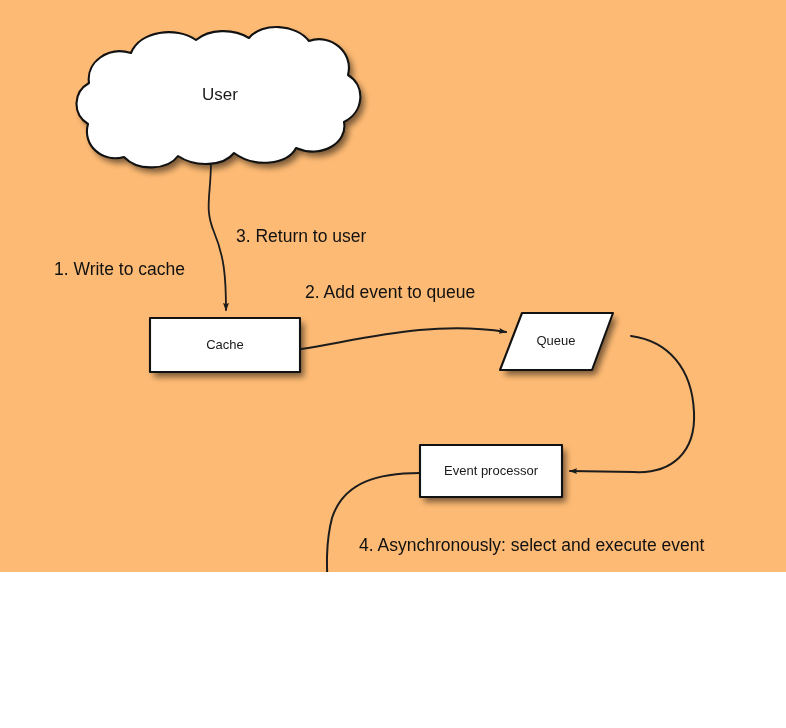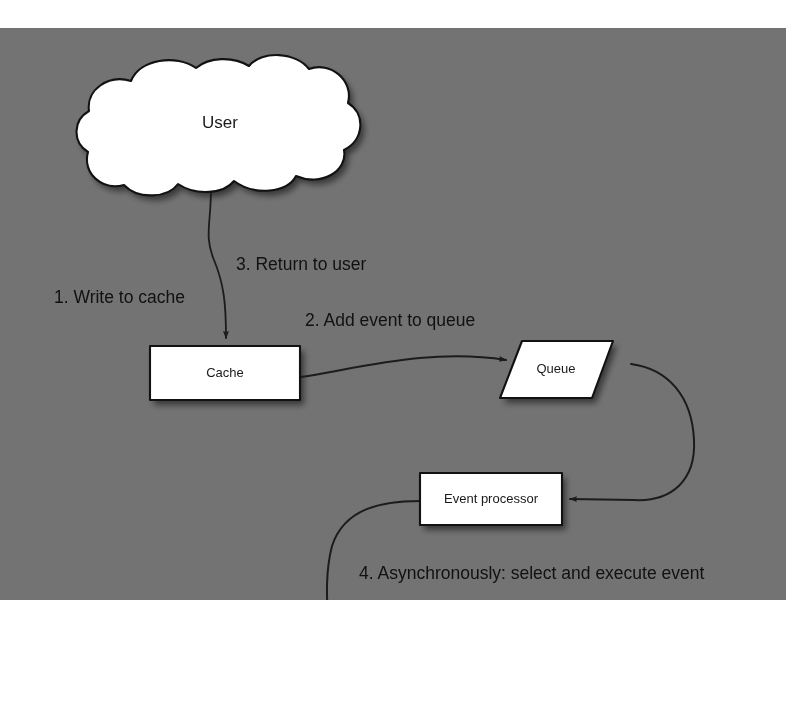--- a/index.html
+++ b/index.html
@@ -9,23 +9,22 @@
     background: #ffffff;
   }
   body {
     font-family: "Liberation Sans", sans-serif;
     color: #1a1a1a;
   }
   #canvas {
     position: relative;
     width: 786px;
     height: 572px;
-    background: #737373;
+    background: #fdba74;
     overflow: hidden;
-    margin-top: 28px;
   }
   svg#diagram {
     position: absolute;
     top: 0;
     left: 0;
     width: 786px;
     height: 728px;
     display: block;
   }
   .node-shape {

